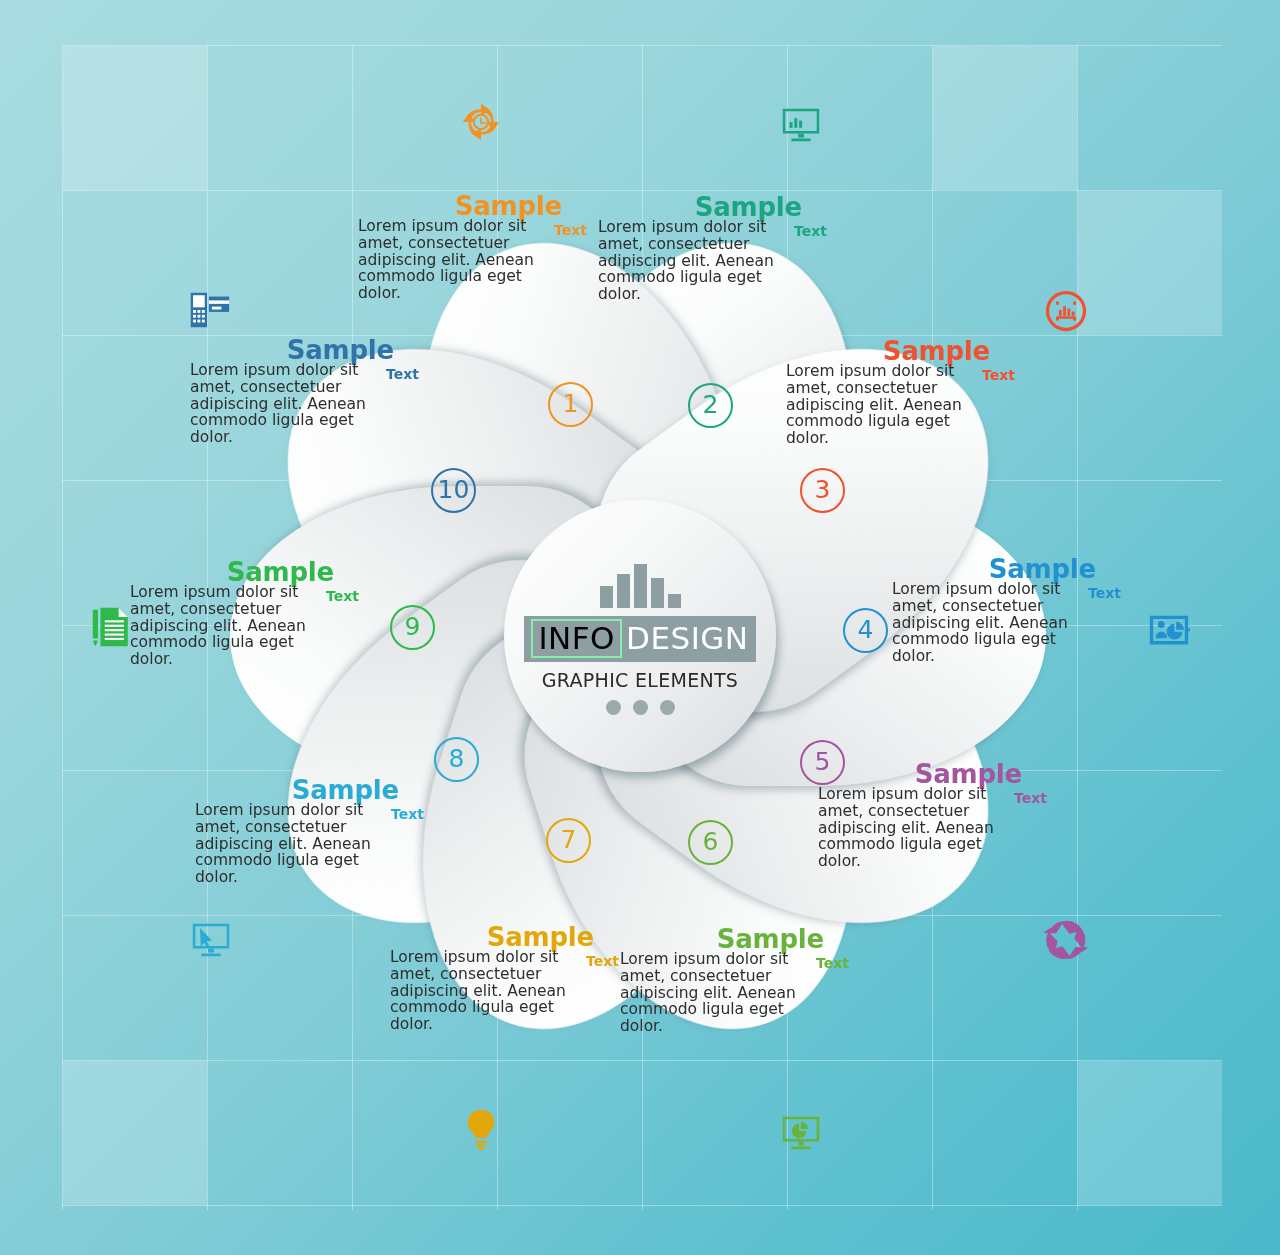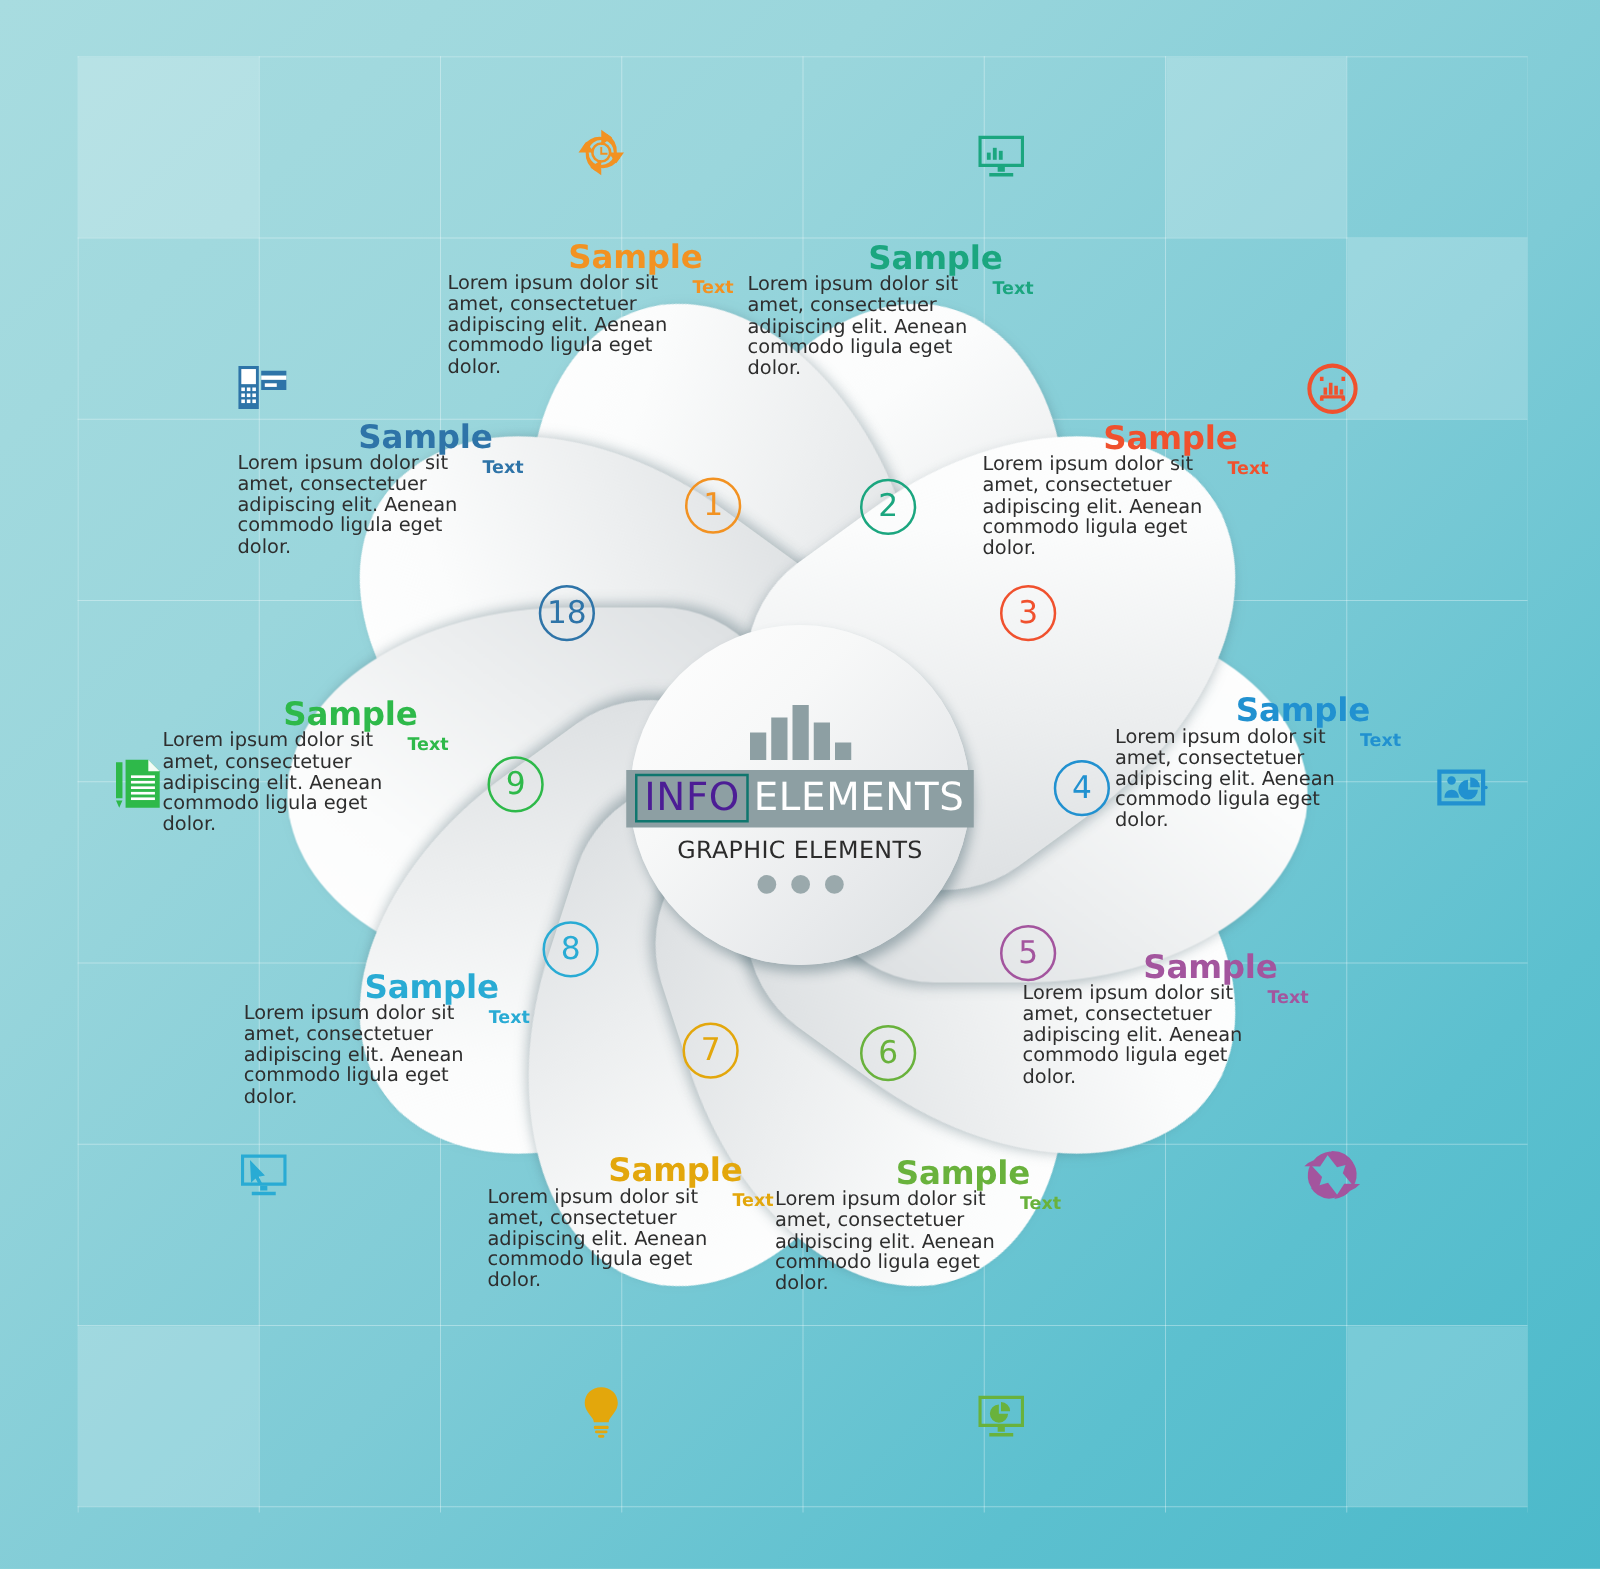--- a/index.html
+++ b/index.html
@@ -115,22 +115,22 @@
     justify-content: center;
   }
   #hub-bars { display: flex; align-items: flex-end; gap: 4px; height: 50px; margin-bottom: 8px; }
   #hub-bars i { display: block; width: 13px; background: #8d9fa3; }
   #logo-main {
     display: flex; align-items: center;
     background: #8d9fa3;
     padding: 3px 7px 4px 7px;
   }
   #logo-info {
-    color: #4c1d95;
-    border: 2px solid #0f766e;
+    color: #000000;
+    border: 2px solid #86efac;
     padding: 0 5px 1px 5px;
     font-size: 31px;
     line-height: 34px;
     letter-spacing: 0.5px;
     font-weight: 400;
   }
   #logo-graphic {
     color: #ffffff;
     font-size: 31px;
     line-height: 34px;
@@ -195,21 +195,21 @@
   <div id="center-hub">
     <div id="hub-bars">
         <i style="height: 22px;"></i>
         <i style="height: 34px;"></i>
         <i style="height: 44px;"></i>
         <i style="height: 30px;"></i>
         <i style="height: 14px;"></i>
       </div>
     <div id="logo-main">
       <span id="logo-info">INFO</span>
-      <span id="logo-graphic">ELEMENTS</span>
+      <span id="logo-graphic">DESIGN</span>
     </div>
     <div id="logo-sub">GRAPHIC ELEMENTS</div>
     <div id="logo-dots">
       <i></i>
         <i></i>
         <i></i>
     </div>
   </div>
 
 <div class="petal-icon" style="left: 458px; top: 99px;"><svg viewBox="0 0 48 48" width="46" height="46" fill="#F29222">
@@ -383,21 +383,21 @@
           <rect x="17.6" y="29" width="3" height="3"></rect>
           <rect x="8.4" y="34" width="3" height="3"></rect>
           <rect x="13" y="34" width="3" height="3"></rect>
           <rect x="17.6" y="34" width="3" height="3"></rect>
         </g>
         <path d="M25 10 h21 v16 h-21 z"></path>
         <rect x="25" y="14" width="21" height="3.6" fill="#ffffff"></rect>
         <rect x="28" y="20.5" width="10" height="3" fill="#ffffff"></rect>
       </svg></div>
     <div class="num-circle" style="left: 431px; top: 468px; color: rgb(46, 116, 168);">
-      <span>18</span>
+      <span>10</span>
     </div>
     <div class="blk" style="left: 190px; top: 339px;">
       <div class="sample-line" style="color: rgb(46, 116, 168);">Sample</div>
       <div class="lorem-wrap">
         <div class="lorem">Lorem ipsum dolor sit amet, consectetuer adipiscing elit. Aenean commodo ligula eget dolor.</div>
         <div class="text-word" style="color: rgb(46, 116, 168);">Text</div>
       </div>
     </div>
   </div>
 

